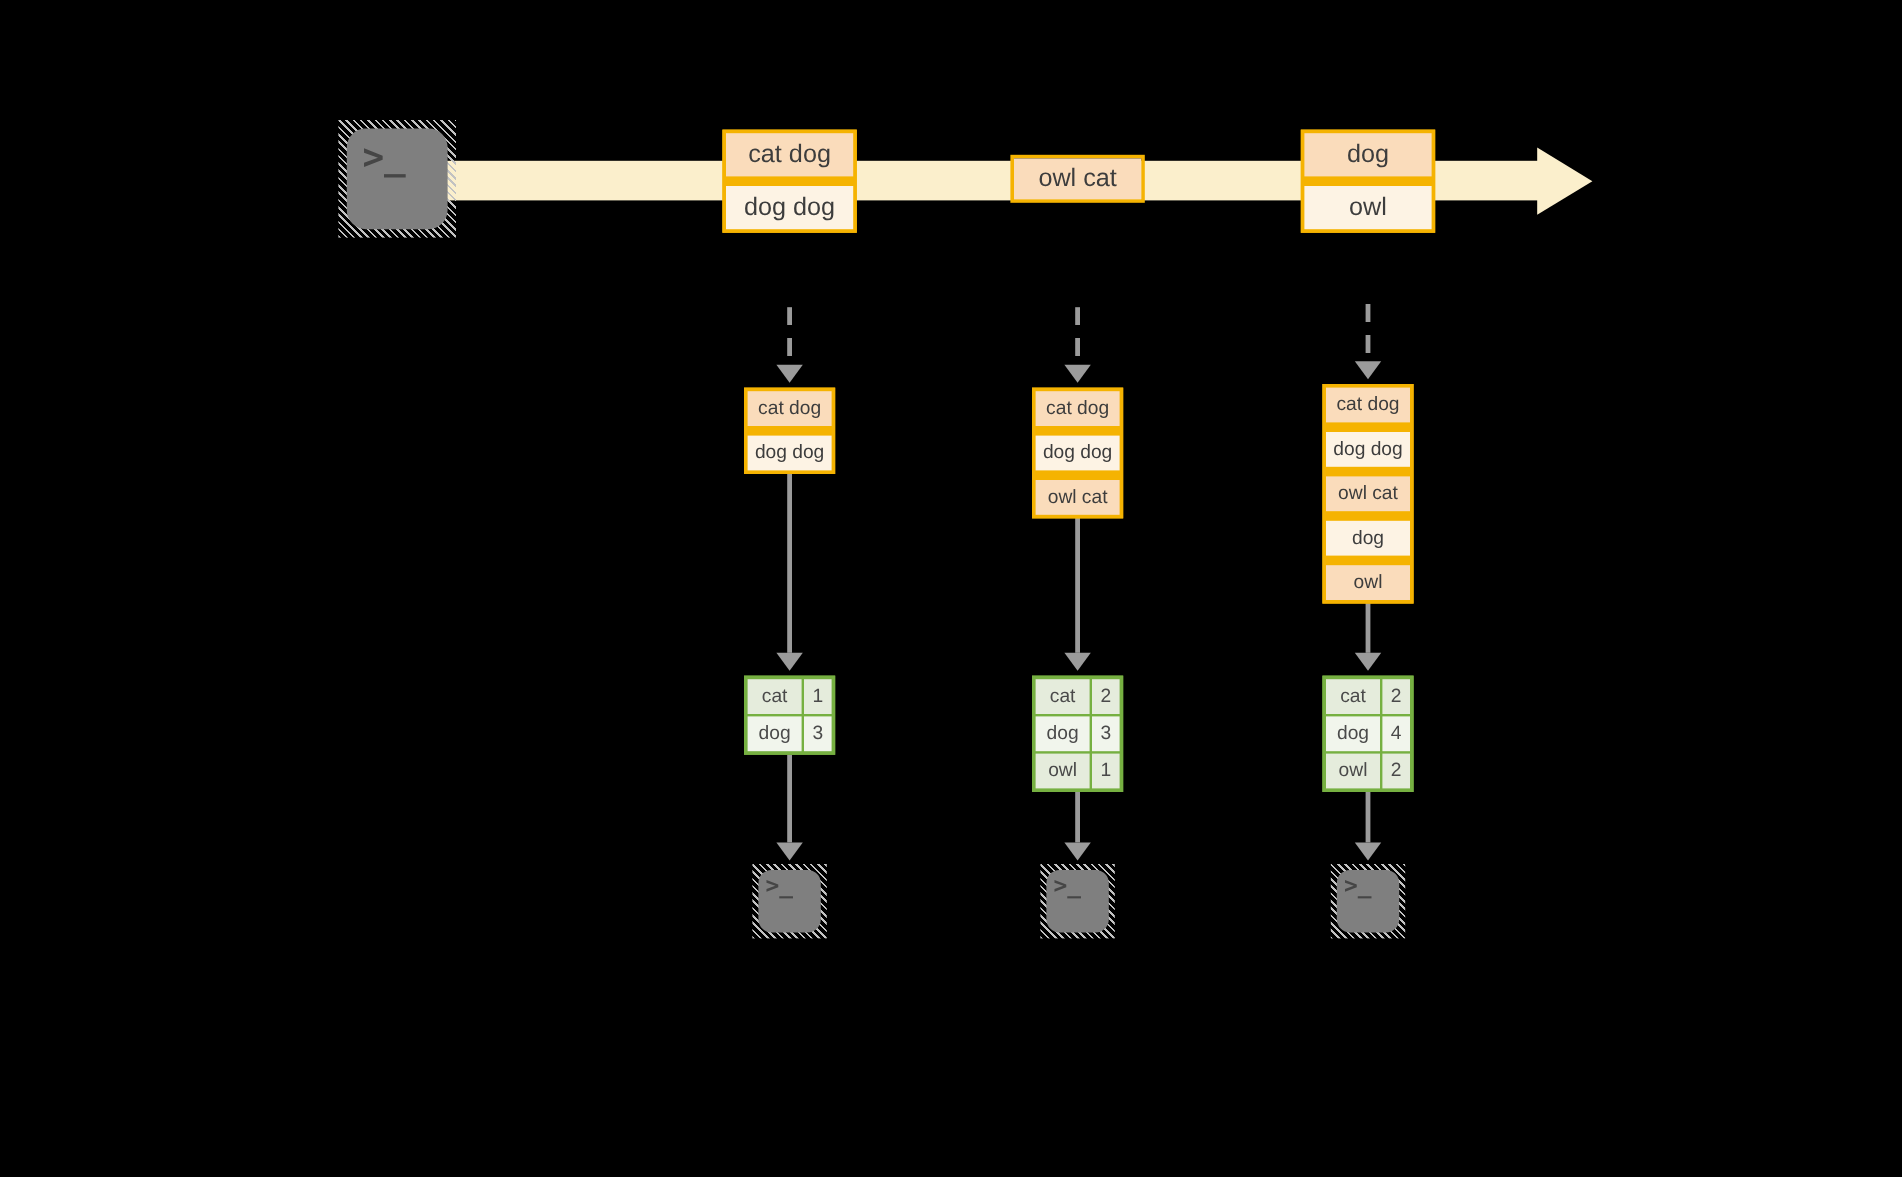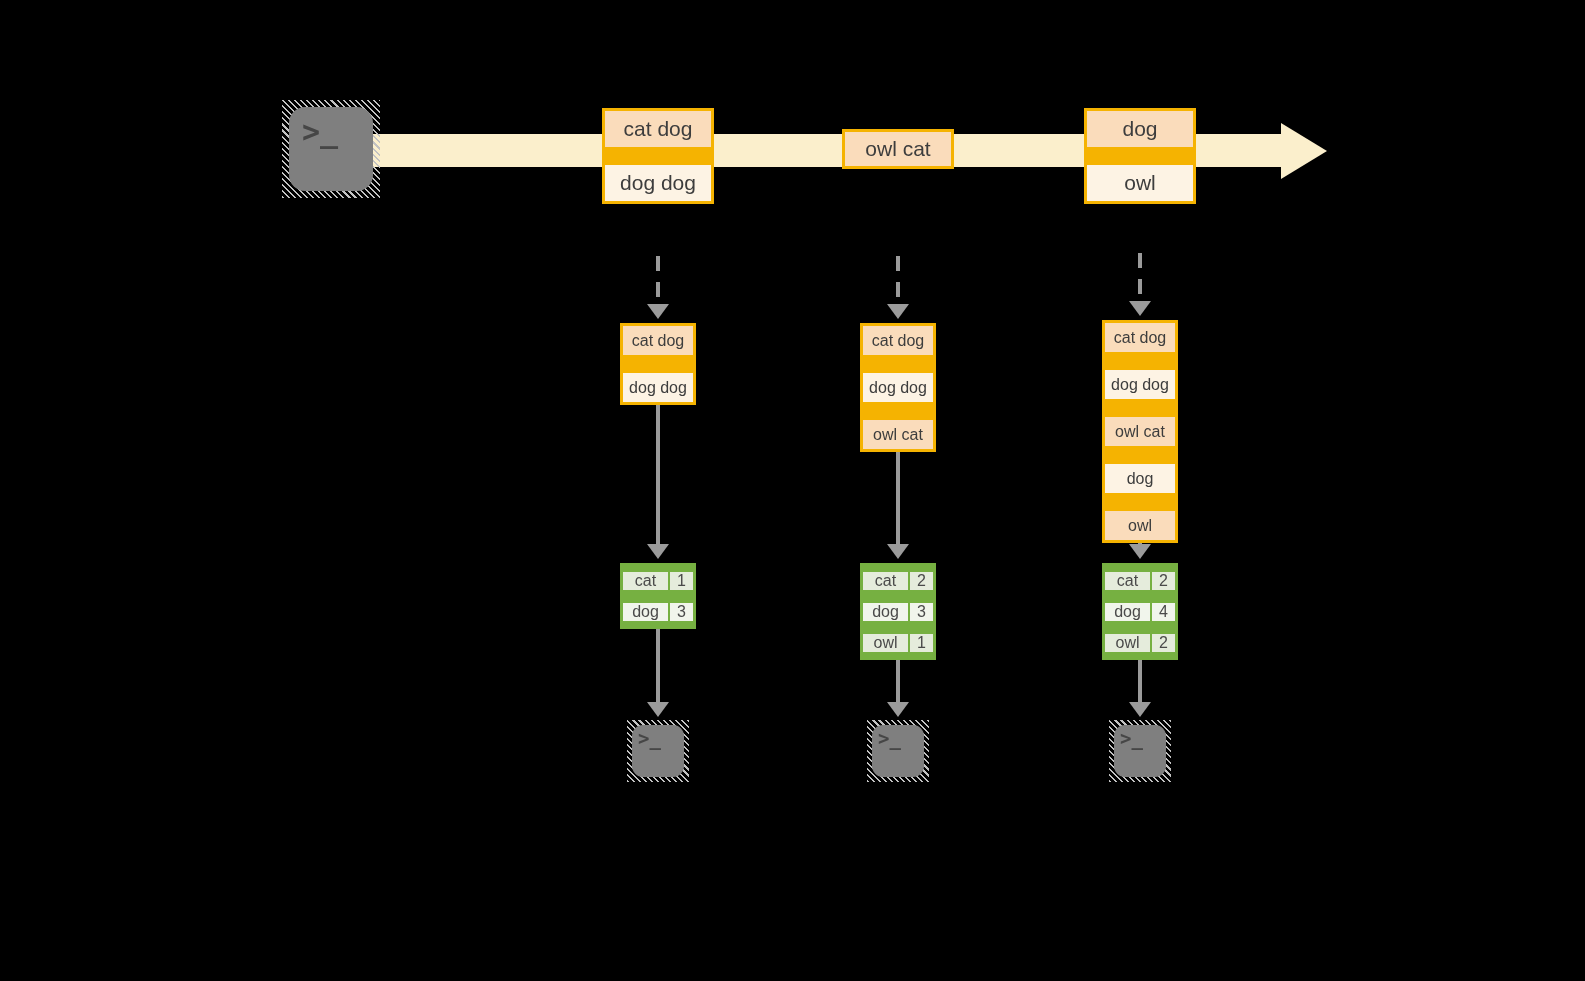--- a/index.html
+++ b/index.html
@@ -9,21 +9,21 @@
 
   
   .band{position:absolute;left:372px;top:134px;width:912px;height:33px;background:#FBEFCC;z-index:1;}
   .band-head{position:absolute;left:1281px;top:123px;width:0;height:0;z-index:1;
              border-top:28px solid transparent;border-bottom:28px solid transparent;
              border-left:46px solid #FBEFCC;}
 
   
   .gold-stack{position:absolute;border:3px solid #F5B301;display:flex;flex-direction:column;z-index:3;background:#F5B301;}
   .gold-stack .cell{display:flex;align-items:center;justify-content:center;color:#3d3d3d;}
-  .gold-stack .cell + .cell{margin-top:18px;}
+  .gold-stack .cell + .cell{margin-top:8px;}
   .fill-a{background:#FADCBB;}
   .fill-b{background:#FDF3E4;}
   .tl-box{width:112px;}
   .tl-box .cell{height:36px;font-size:21px;}
   .tl-single .cell{height:34px;font-size:21px;}
   .mb{width:76px;}
   .mb .cell{height:29px;font-size:16px;}
 
   
   .vline{position:absolute;width:4px;background:#9b9b9b;z-index:2;}
@@ -32,21 +32,21 @@
          border-left:11px solid transparent;border-right:11px solid transparent;
          border-top:15px solid #9b9b9b;}
 
   
   .banner{position:absolute;left:686px;top:462px;width:437px;height:46px;background:#ffffff;z-index:1;
           display:flex;align-items:center;justify-content:center;
           font-size:33px;font-weight:300;color:#1f1f1f;letter-spacing:.5px;}
 
   
   .count-table{position:absolute;border:3px solid #76B041;background:#76B041;display:flex;flex-direction:column;z-index:3;}
-  .count-row{display:flex;height:29px;align-items:center;}
+  .count-row{display:flex;height:29px;}
   .count-row + .count-row{margin-top:2px;}
   .count-word{width:45px;display:flex;align-items:center;justify-content:center;
               font-size:16px;color:#4a4a4a;margin-right:2px;}
   .count-num{width:23px;display:flex;align-items:center;justify-content:center;
              font-size:16px;color:#4a4a4a;}
   .row-a .count-word,.row-a .count-num{background:#E5ECDC;}
   .row-b .count-word,.row-b .count-num{background:#F1F5EC;}
 
   
   .terminal{position:absolute;z-index:3;

